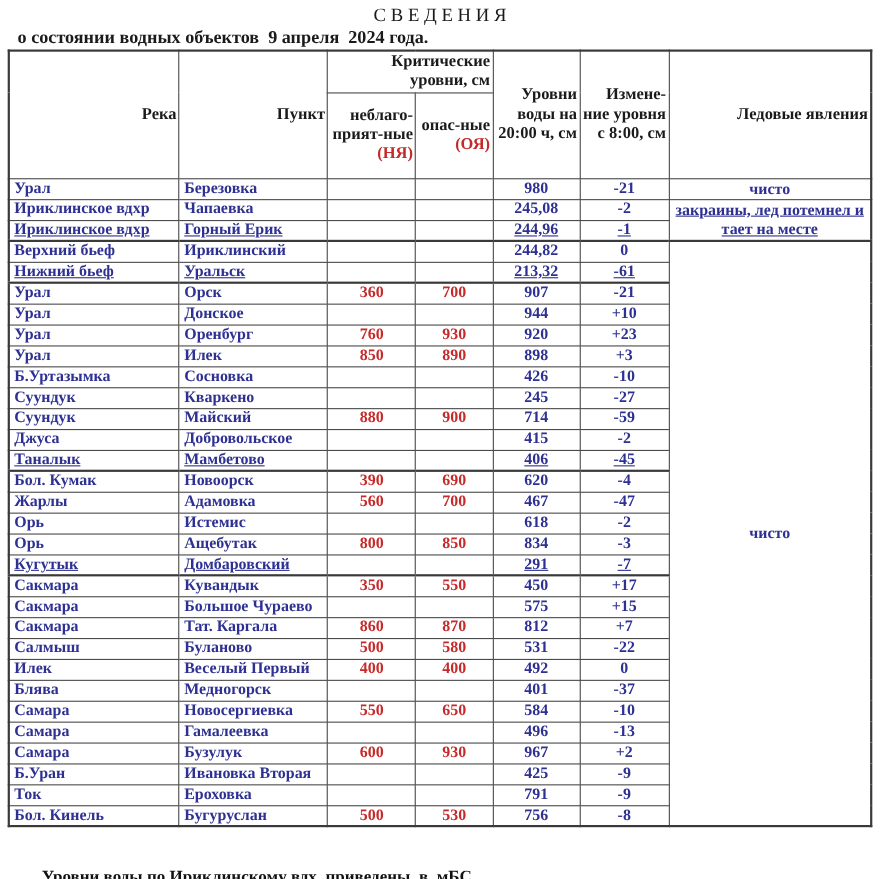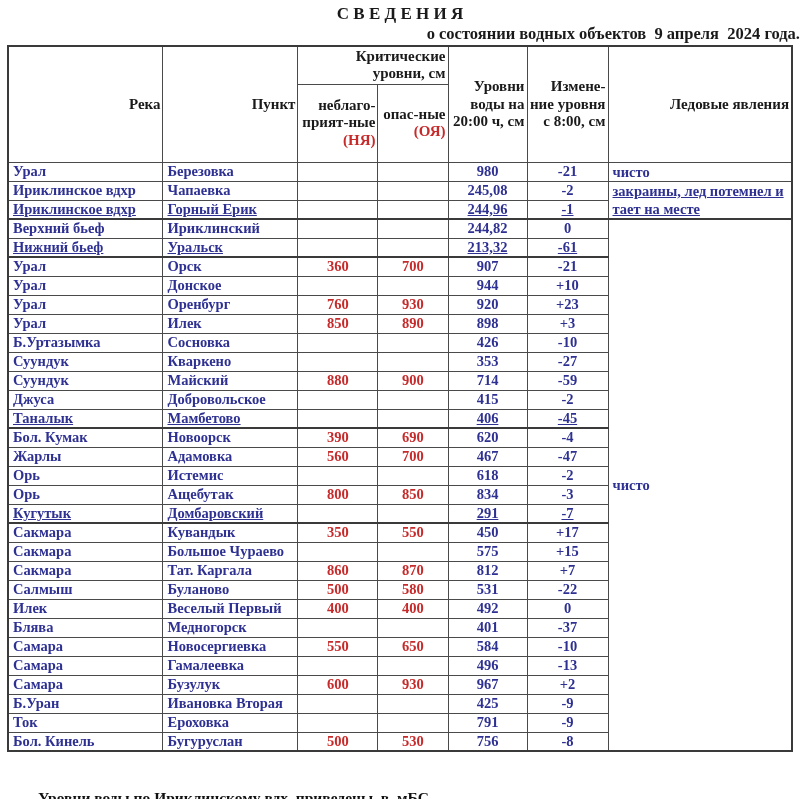--- a/index.html
+++ b/index.html
@@ -13,29 +13,29 @@
     --ink: #1a1a1a;
     --line: #4a4a4a;
   }
   .title {
     text-align: center;
     font-size: 17px;
     line-height: 20px;
     padding-top: 4px;
     color: var(--ink);
     white-space: pre;
-    font-weight: bold;
   }
   .subtitle {
-    text-align: right;
+    text-align: left;
     font-size: 16.5px;
     line-height: 20px;
     font-weight: bold;
     color: var(--ink);
     white-space: pre;
+    margin-left: 16px;
   }
   table.report {
     width: 784px;
     margin: 1px auto 0;
     border-collapse: collapse;
     table-layout: fixed;
     border: 2px solid #3a3a3a;
   }
   th, td { border: 1px solid var(--line); }
   thead th {
@@ -56,21 +56,21 @@
     font-size: 14.5px;
     line-height: 1.05;
     color: var(--navy);
     vertical-align: middle;
     padding: 0 4px;
     overflow: hidden;
   }
   td.td-river, td.td-point { text-align: left; }
   td.td-crit { text-align: center; color: var(--red); }
   td.td-num { text-align: center; }
-  td.td-ice { text-align: left; line-height: 1.25; }
+  td.td-ice { text-align: center; line-height: 1.25; }
   .thick-bottom { border-bottom-width: 2px !important; border-bottom-color: #3a3a3a !important; text-decoration: underline; }
   .footnotes {
     margin-top: 3px;
     font-weight: bold;
     font-size: 15.5px;
     line-height: 17px;
     color: #111111;
     white-space: pre;
   }
   .fn-indent { padding-left: 38px; }
@@ -194,21 +194,21 @@
           <td class="td-crit"></td>
           <td class="td-crit"></td>
           <td class="td-num">426</td>
           <td class="td-num">-10</td>
         </tr>
         <tr>
           <td class="td-river">Суундук</td>
           <td class="td-point">Кваркено</td>
           <td class="td-crit"></td>
           <td class="td-crit"></td>
-          <td class="td-num">353</td>
+          <td class="td-num">245</td>
           <td class="td-num">-27</td>
         </tr>
         <tr>
           <td class="td-river">Суундук</td>
           <td class="td-point">Майский</td>
           <td class="td-crit">880</td>
           <td class="td-crit">900</td>
           <td class="td-num">714</td>
           <td class="td-num">-59</td>
         </tr>

